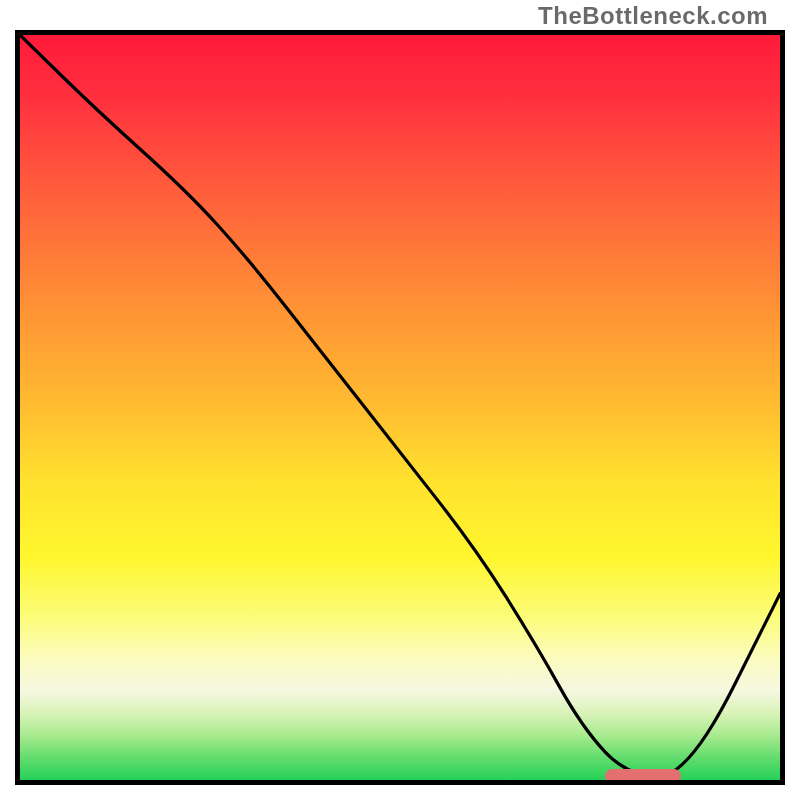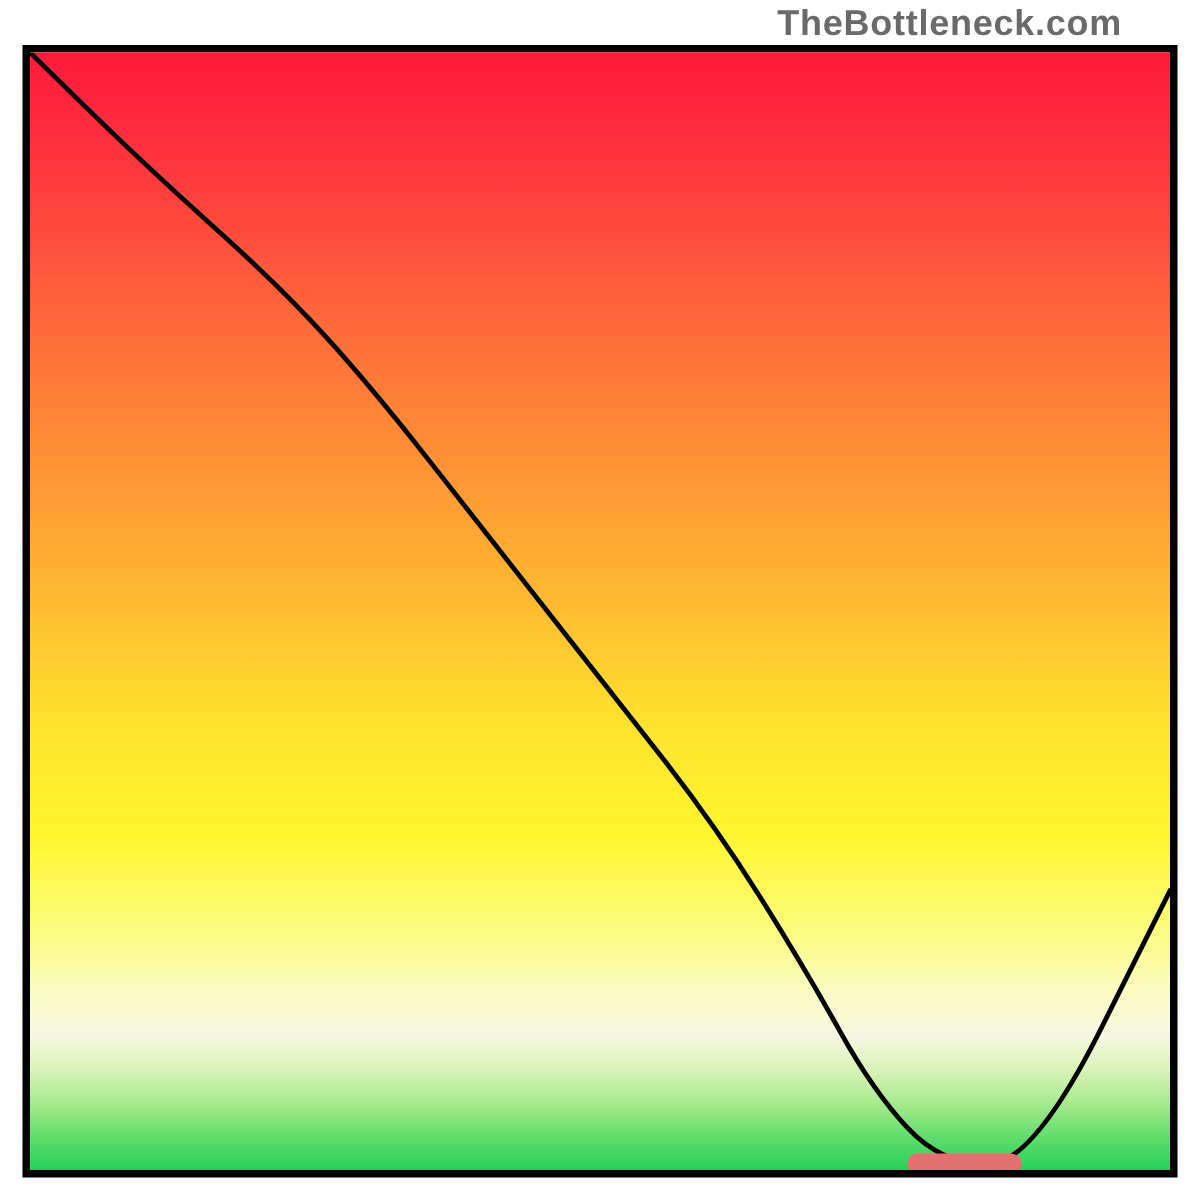--- a/index.html
+++ b/index.html
@@ -8,20 +8,21 @@
     width: 800px;
     height: 800px;
     background: #ffffff;
     font-family: Arial, Helvetica, sans-serif;
     overflow: hidden;
   }
   .container {
     position: relative;
     width: 760px;
     height: 800px;
+    padding-left: 20px;
   }
   .watermark {
     position: absolute;
     top: 2px;
     right: 12px;
     font-size: 24px;
     font-weight: 600;
     color: #6a6a6a;
     letter-spacing: 0.5px;
     z-index: 5;

